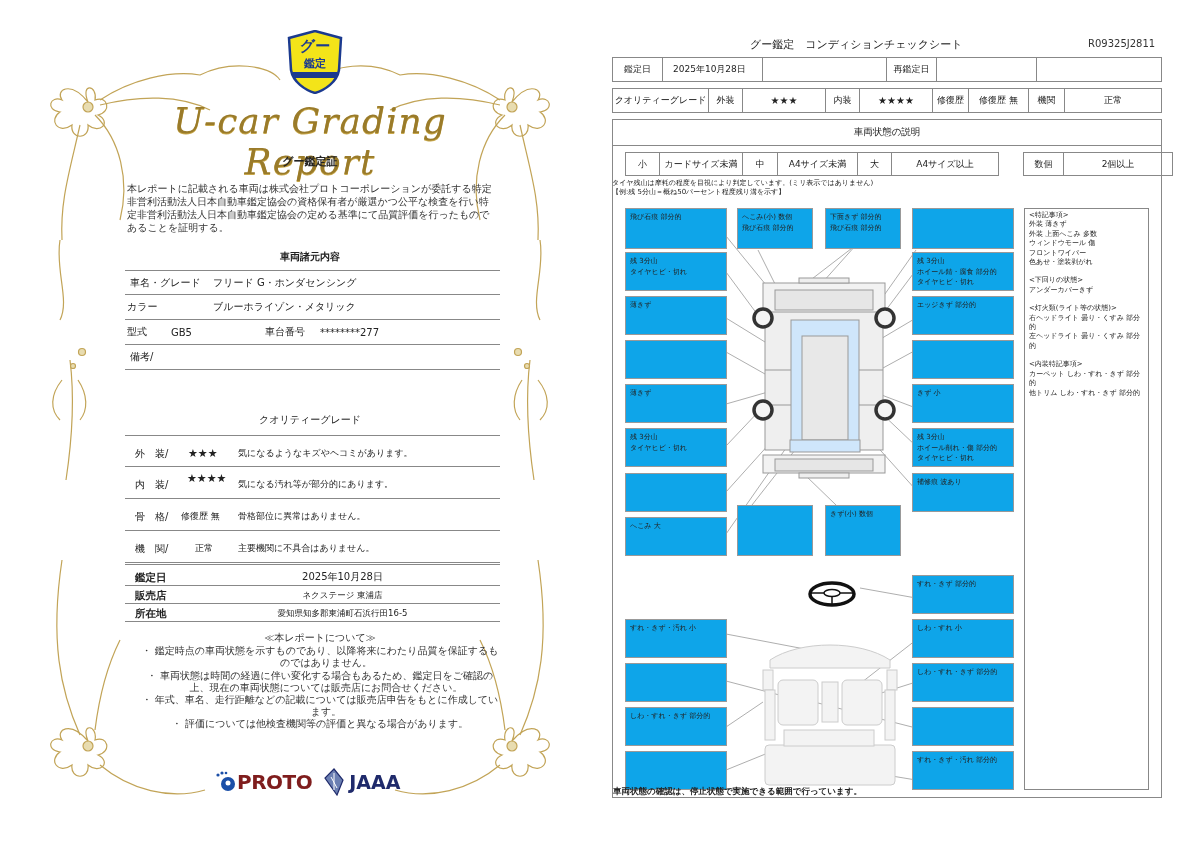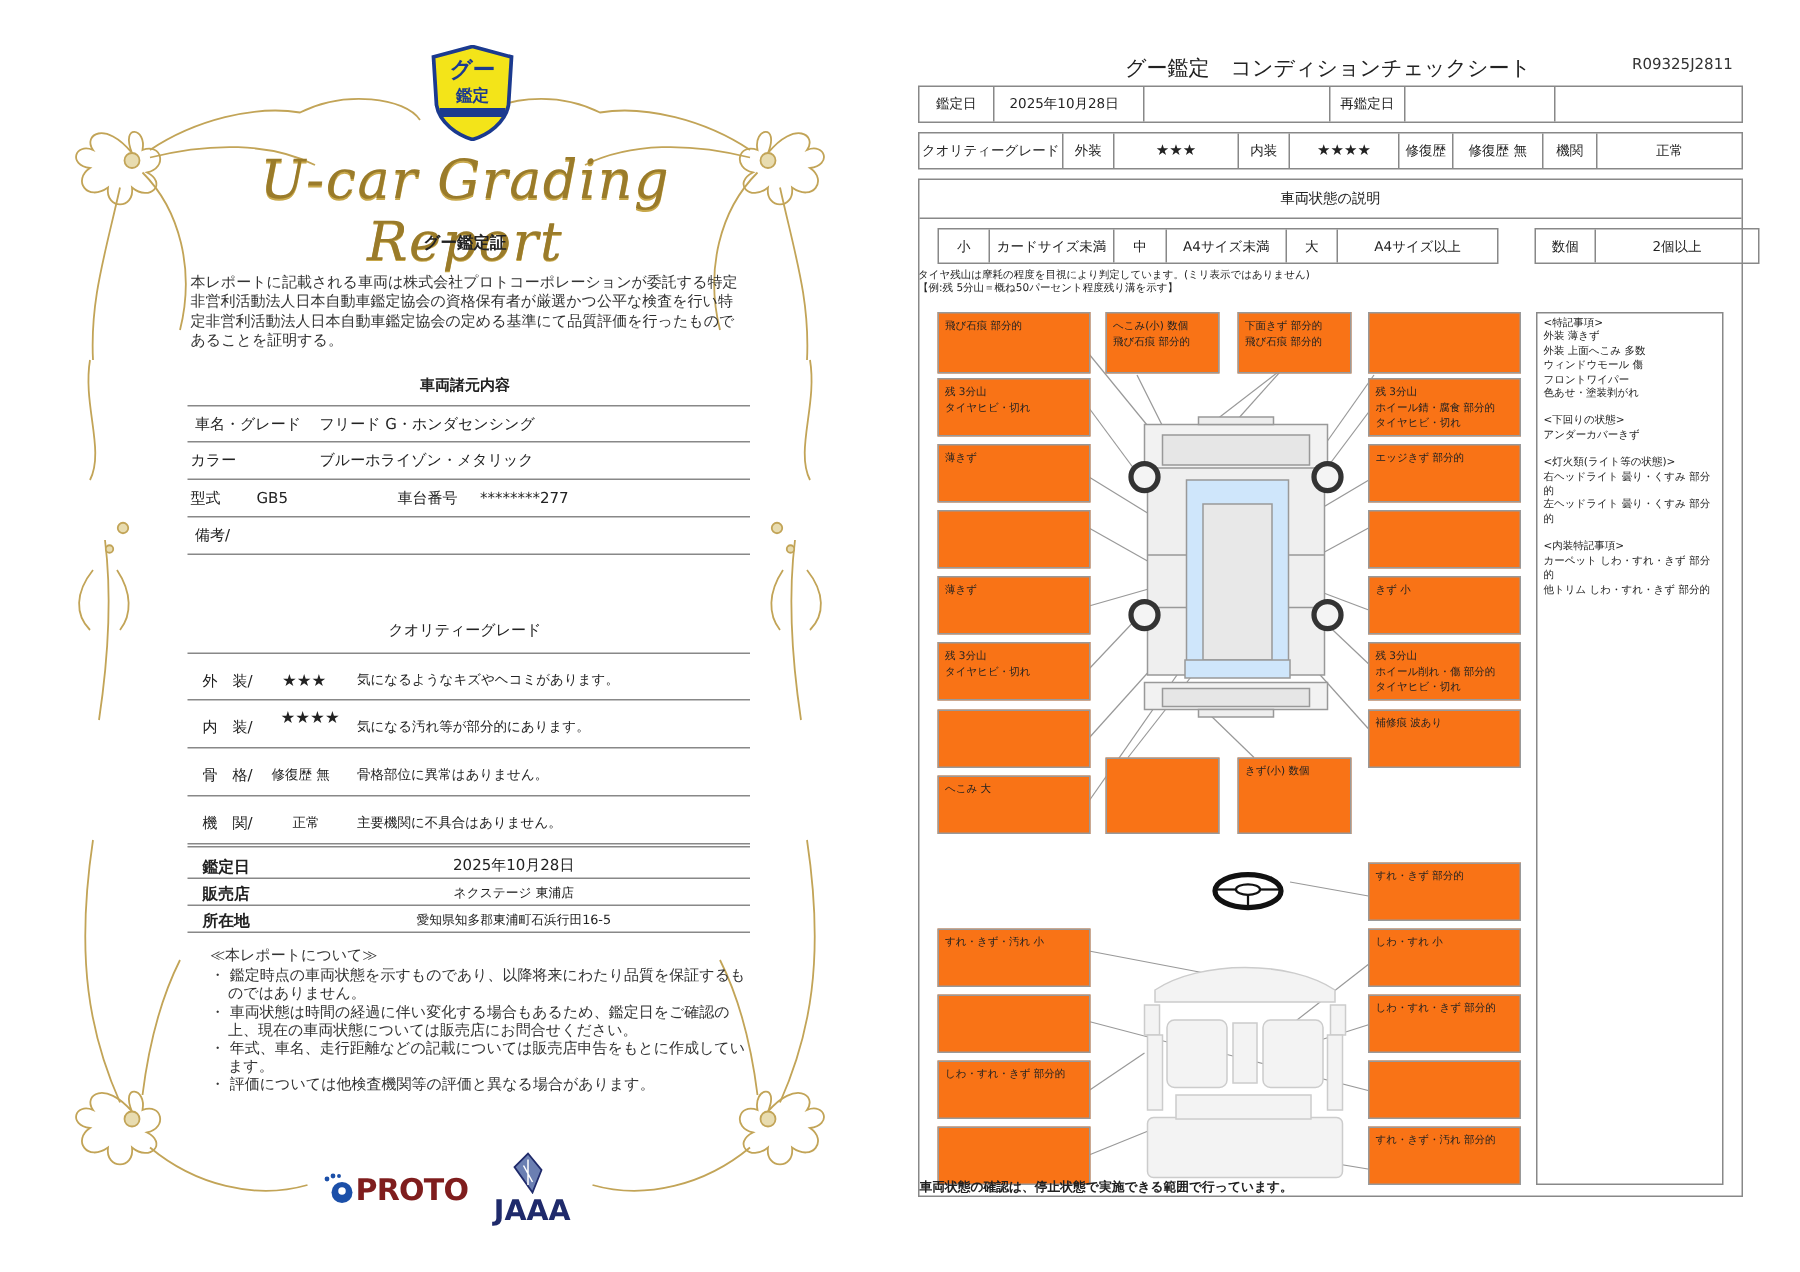--- a/index.html
+++ b/index.html
@@ -29,41 +29,41 @@
   .qg-row span { position: absolute; top: 11px; }
   .qg-row .stars { font-size: 11px; }
 
   .info-table { position: absolute; left: 125px; top: 564px; width: 375px; }
   .info-row { height: 18px; border-bottom: 1.5px solid #888; position: relative; font-size: 10px; }
   .info-row:first-child { border-top: 1.5px solid #888; }
   .info-row .lbl { position: absolute; left: 10px; top: 3px; font-weight: bold; font-size: 10.5px; }
   .info-row .val { position: absolute; left: 60px; right: 0; top: 3px; text-align: center; }
   .info-row .val.small { font-size: 8.5px; top: 4px; }
 
-  .notes { position: absolute; left: 140px; top: 632px; width: 360px; font-family: "DejaVu Serif", "Liberation Serif", serif; font-size: 10px; line-height: 12.2px; color: #333; }
+  .notes { position: absolute; left: 140px; top: 632px; width: 360px; font-family: "DejaVu Serif", "Liberation Serif", serif; font-size: 10px; line-height: 12.2px; color: #333; text-align: center; }
   .notes .ntitle { margin-bottom: 1px; }
   .notes li { list-style: none; padding-left: 12px; text-indent: -12px; }
 
   .logos { position: absolute; left: 215px; top: 768px; display: flex; align-items: center; gap: 12px; }
   .proto-logo { display: flex; align-items: center; color: #7f1d1d; font-weight: bold; font-size: 20px; font-family: "DejaVu Sans", sans-serif; letter-spacing: -0.5px; }
-  .jaaa-logo { display: flex; align-items: center; color: #1f2a6b; font-weight: bold; font-size: 19px; font-family: "DejaVu Sans", sans-serif; flex-direction: column; }
+  .jaaa-logo { display: flex; align-items: center; color: #1f2a6b; font-weight: bold; font-size: 19px; font-family: "DejaVu Sans", sans-serif; }
 
   
   .sheet { position: absolute; left: 600px; top: 0; width: 600px; height: 848px; font-size: 9px; color: #222; }
-  .sheet-title { position: absolute; left: 150px; top: 37px; font-size: 14px; }
+  .sheet-title { position: absolute; left: 150px; top: 37px; font-size: 11px; }
   .sheet-id { position: absolute; left: 488px; top: 38px; font-size: 10px; color: #333; }
   .cellrow { position: absolute; display: flex; border: 1.5px solid #888; }
   .cellrow > div { border-right: 1px solid #888; display: flex; align-items: center; justify-content: center; font-size: 9px; }
   .cellrow > div:last-child { border-right: none; }
 
   .desc-frame { position: absolute; left: 12px; top: 119px; width: 550px; height: 679px; border: 1.5px solid #888; }
   .desc-head { position: absolute; left: 0; top: 0; width: 100%; height: 26px; border-bottom: 1.5px solid #888; display: flex; align-items: center; justify-content: center; font-size: 9.5px; }
   .tire-note { position: absolute; left: 12px; top: 179px; font-size: 7px; line-height: 9px; }
 
-  .cbox { position: absolute; width: 102px; height: 41px; border: 1px solid #999; background: #f97316; padding: 3px 4px; font-size: 7px; line-height: 11px; }
+  .cbox { position: absolute; width: 102px; height: 41px; border: 1px solid #999; background: #0ea5e9; padding: 3px 4px; font-size: 7px; line-height: 11px; }
   .special { position: absolute; left: 424px; top: 208px; width: 125px; height: 582px; border: 1.5px solid #888; padding: 2px 4px; font-size: 7px; line-height: 9.4px; }
   .special .gap { height: 9px; }
   .footer-note { position: absolute; left: 13px; top: 786px; font-size: 8.5px; font-weight: bold; }
 
   svg.diag { position: absolute; left: 0; top: 0; width: 600px; height: 848px; pointer-events: none; }
 </style>
 </head>
 <body>
 
 <div class="cert">

